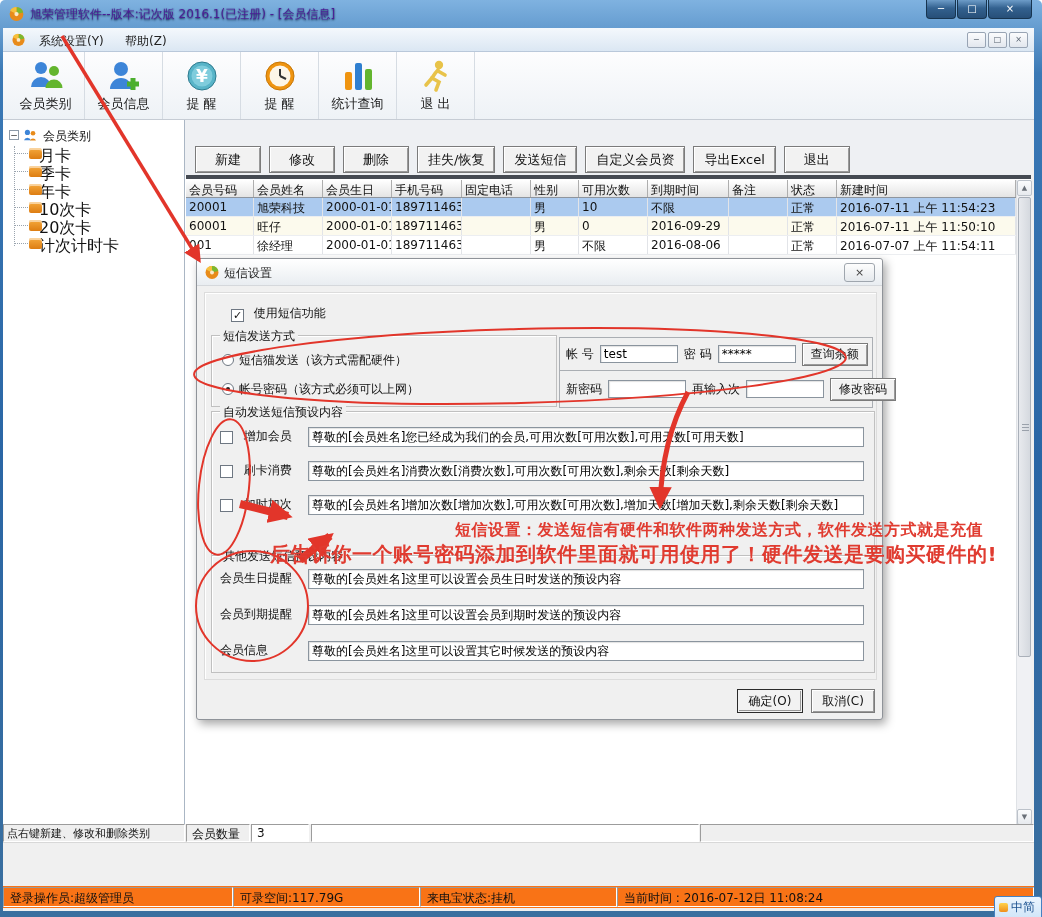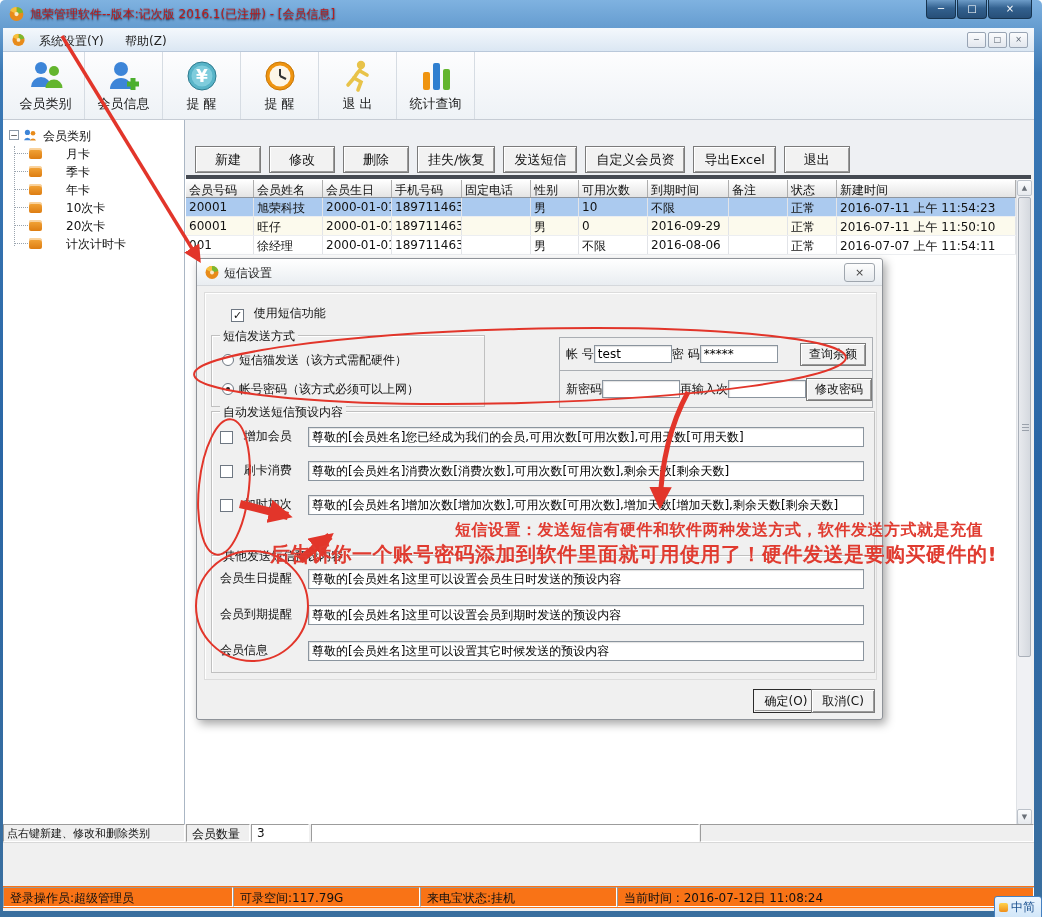--- a/index.html
+++ b/index.html
@@ -2,21 +2,21 @@
 <html><head>
 <meta charset="utf-8">
 <style>
   * { margin:0; padding:0; box-sizing:border-box; }
   html,body { width:1042px; height:917px; overflow:hidden; }
   body { position:relative; font-family:"DejaVu Sans","Liberation Sans",sans-serif; font-size:12px; color:#111; background:#fff; }
 
   
   .frame { position:absolute; inset:0; background:linear-gradient(180deg,#7fb2e0 0%,#3b79b5 8%,#2a66a5 50%,#3a6f9f 100%); border-radius:5px 5px 0 0; }
   .titlebar { position:absolute; left:0; top:0; width:1042px; height:28px; }
-  .titlebar .title { position:absolute; left:30px; top:6px; color:#b91c1c; font-size:12px; text-shadow:0 1px 2px rgba(0,30,60,.9); white-space:nowrap; }
+  .titlebar .title { position:absolute; left:30px; top:6px; color:#4c1d95; font-size:12px; text-shadow:0 1px 2px rgba(0,30,60,.9); white-space:nowrap; }
   .app-icon { position:absolute; left:8px; top:5px; width:17px; height:17px; }
   .winbtns { position:absolute; right:10px; top:0; display:flex; gap:1px; }
   .winbtn { width:30px; height:19px; background:linear-gradient(#6d9cc8,#33618f 45%,#274f78); border:1px solid #17344f; border-top:none; border-radius:0 0 4px 4px; color:#fff; font-size:10px; line-height:17px; text-align:center; }
   .winbtn.close { width:44px; }
 
   .app { position:absolute; left:3px; top:28px; width:1031px; height:883px; background:#f0f0f0; }
 
   
   .menubar { position:absolute; left:3px; top:28px; width:1031px; height:24px; background:linear-gradient(#f4f8fc,#dbe7f3); border-bottom:1px solid #b9c8da; }
   .menubar .mlogo { position:absolute; left:8px; top:4px; width:15px; height:15px; }
@@ -29,21 +29,21 @@
   .tool { width:78px; height:100%; border-right:1px solid #d6dce3; display:flex; flex-direction:column; align-items:center; justify-content:center; gap:2px; }
   .tool .tlabel { font-size:13px; color:#1b1b1b; white-space:nowrap; }
 
   
   .tree { position:absolute; left:3px; top:120px; width:182px; height:704px; background:#fff; border-right:1px solid #aab6c4; }
   .tree-root { position:relative; height:18px; padding-left:24px; padding-top:2px; font-size:12px; white-space:nowrap; }
   .collapse-box { position:absolute; left:6px; top:4px; width:10px; height:10px; border:1px solid #8d9aa8; background:#fff; font-size:9px; line-height:8px; text-align:center; color:#333; }
   .tree-root .ricon { position:absolute; left:20px; top:3px; width:14px; height:12px; }
   .tree-root .rlabel { margin-left:16px; }
   .tree-vline { position:absolute; left:11px; top:26px; height:100px; border-left:1px dotted #9aa4ae; }
-  .tree-item { position:relative; height:18px; padding-left:63px; padding-top:2px; font-size:12px; white-space:nowrap; }
+  .tree-item { position:relative; height:18px; padding-left:36px; padding-top:2px; font-size:16px; white-space:nowrap; }
   .tree-item::before { content:""; position:absolute; left:11px; top:9px; width:14px; border-top:1px dotted #9aa4ae; }
   .wallet { position:absolute; left:26px; top:4px; width:13px; height:11px; background:linear-gradient(#f5a93d,#dd7d12); border-radius:2px 3px 2px 2px; box-shadow:inset 0 2px 0 rgba(255,255,255,.5); }
   .tree-hint { position:absolute; left:3px; top:824px; width:182px; height:18px; background:#efefef; border:1px solid; border-color:#9c9c9c #fff #fff #9c9c9c; font-size:11px; padding:1px 3px; white-space:nowrap; overflow:hidden; }
 
   
   .main { position:absolute; left:185px; top:120px; width:846px; height:704px; background:#fff; }
   .btnzone { position:absolute; left:185px; top:120px; width:846px; height:55px; background:#eef0f3; }
   .darkstrip { position:absolute; left:186px; top:175px; width:845px; height:4px; background:#454a52; }
   .actions { position:absolute; left:195px; top:146px; display:flex; gap:8px; }
   .cbtn { height:27px; min-width:66px; padding:0 10px; background:#f2f2f2; border:1px solid #7b7b7b; box-shadow:inset 1px 1px 0 #fff, inset -1px -1px 0 #9a9a9a; font-size:13px; text-align:center; line-height:25px; white-space:nowrap; overflow:hidden; }
@@ -84,35 +84,35 @@
   .dlg { position:absolute; left:196px; top:258px; width:687px; height:462px; background:#f0f0f0; border:1px solid #8f9399; border-radius:3px; box-shadow:3px 4px 10px rgba(0,0,0,.35); z-index:20; }
   .dlg-title { position:absolute; left:0; top:0; right:0; height:27px; background:linear-gradient(#ffffff,#e9edf1); border-bottom:1px solid #d5d8dc; border-radius:3px 3px 0 0; }
   .dlg-title .dlabel { position:absolute; left:27px; top:6px; font-size:12px; color:#222; }
   .dlg-title .dicon { position:absolute; left:7px; top:5px; width:16px; height:16px; }
   .dlg-close { position:absolute; right:7px; top:4px; width:31px; height:19px; background:linear-gradient(#fdfdfd,#e5e9ed); border:1px solid #9fa6ae; border-radius:3px; text-align:center; line-height:17px; font-size:11px; color:#444; }
   .dlg-sheet { position:absolute; left:7px; top:33px; width:673px; height:388px; border:1px solid #dcdcdc; box-shadow:inset 1px 1px 0 #fff; }
   .chk { display:inline-block; width:13px; height:13px; background:#fff; border:1px solid #6e7782; font-size:11px; line-height:11px; text-align:center; color:#111; vertical-align:-2px; }
   .dlg-enable { position:absolute; left:34px; top:46px; font-size:12px; }
   .group { position:absolute; border:1px solid #c0c0c0; box-shadow:inset 1px 1px 0 #fff; }
   .legend { position:absolute; top:-8px; left:8px; background:#f0f0f0; padding:0 3px; font-size:12px; white-space:nowrap; }
-  .g-method { left:14px; top:76px; width:274px; height:72px; }
+  .g-method { left:14px; top:76px; width:346px; height:72px; }
   .radio-row { position:absolute; left:10px; font-size:12px; white-space:nowrap; }
   .radio { display:inline-block; width:12px; height:12px; border:1px solid #6e7782; border-radius:50%; background:#fff; vertical-align:-2px; position:relative; margin-right:5px; }
   .radio.on::after { content:""; position:absolute; left:3px; top:3px; width:4px; height:4px; border-radius:50%; background:#222; }
-  .acct-box { position:absolute; left:362px; width:314px; background:#f0f0f0; border:1px solid #aaaeb3; display:flex; align-items:center; padding:0 6px; font-size:12px; white-space:nowrap; }
+  .acct-box { position:absolute; left:362px; width:314px; background:#f0f0f0; border:1px solid #aaaeb3; display:flex; align-items:center; padding:0 6px; gap:6px; font-size:12px; white-space:nowrap; }
   .ab1 { top:78px; height:34px; } .ab2 { top:111px; height:38px; }
   .acct-box .tin { width:78px; height:18px; }
   .mini-btn { height:23px; padding:0 8px; font-size:12px; line-height:21px; margin-left:auto; }
   .g-auto { left:14px; top:152px; width:664px; height:146px; }
   .g-other { left:14px; top:296px; width:664px; height:118px; }
   .preset-row { position:absolute; left:8px; height:20px; font-size:12px; white-space:nowrap; }
   .preset-row .plabel { display:inline-block; vertical-align:2px; margin-left:7px; }
   .preset-row .tin { position:absolute; left:88px; top:-1px; width:556px; height:20px; }
   .other-row .tin { left:88px; }
-  .dlg-ok { position:absolute; left:540px; top:430px; width:66px; height:24px; line-height:22px; border:1px solid #2b2b2b; box-shadow:inset 0 0 0 1px #f2f2f2, inset 1px 1px 0 #fff, inset -2px -2px 0 #9a9a9a; font-size:12px; min-width:0; padding:0;margin-left:16px; }
+  .dlg-ok { position:absolute; left:540px; top:430px; width:66px; height:24px; line-height:22px; border:1px solid #2b2b2b; box-shadow:inset 0 0 0 1px #f2f2f2, inset 1px 1px 0 #fff, inset -2px -2px 0 #9a9a9a; font-size:12px; min-width:0; padding:0; }
   .dlg-cancel { position:absolute; left:614px; top:430px; width:64px; height:24px; line-height:22px; font-size:12px; min-width:0; padding:0; }
 
   
   .overlay { position:absolute; inset:0; z-index:40; pointer-events:none; }
   .note { position:absolute; color:#e03b30; font-weight:bold; white-space:nowrap; z-index:41; pointer-events:none;margin-top:8px; }
   .note1 { left:455px; top:512px; font-size:16px; letter-spacing:0.5px; }
   .note2 { left:270px; top:533px; font-size:20px; letter-spacing:0.5px; }
 </style>
 </head>
 <body>
@@ -196,37 +196,37 @@
     <svg width="36" height="34" viewBox="0 0 36 34">
       <circle cx="18" cy="17" r="14" fill="#ef9410" stroke="#c67607"></circle>
       <circle cx="18" cy="17" r="10.5" fill="#fdf6e8"></circle>
       <line x1="18" y1="17" x2="18" y2="10" stroke="#333" stroke-width="2"></line>
       <line x1="18" y1="17" x2="24" y2="20" stroke="#333" stroke-width="2"></line>
     </svg>
     <div class="tlabel">提 醒</div>
   </div>
   <div class="tool">
     <svg width="36" height="34" viewBox="0 0 36 34">
+      <rect x="5" y="13" width="7" height="18" rx="2" fill="#ef9410"></rect>
+      <rect x="15" y="4" width="7" height="27" rx="2" fill="#2f7fd0"></rect>
+      <rect x="25" y="10" width="7" height="21" rx="2" fill="#63b52e"></rect>
+    </svg>
+    <div class="tlabel">统计查询</div>
+  </div>
+  <div class="tool">
+    <svg width="36" height="34" viewBox="0 0 36 34">
       <g stroke="#e8c34a" stroke-width="3.6" stroke-linecap="round" fill="none">
         <circle cx="21" cy="6" r="3.4" fill="#e8c34a" stroke-width="1.5"></circle>
         <path d="M20 11 C17 14 16 16 14 19"></path>
         <path d="M20 12 L27 16"></path>
         <path d="M14 19 L8 26"></path>
         <path d="M14 19 L21 23 L18 31"></path>
       </g>
     </svg>
     <div class="tlabel">退 出</div>
-  </div>
-  <div class="tool">
-    <svg width="36" height="34" viewBox="0 0 36 34">
-      <rect x="5" y="13" width="7" height="18" rx="2" fill="#ef9410"></rect>
-      <rect x="15" y="4" width="7" height="27" rx="2" fill="#2f7fd0"></rect>
-      <rect x="25" y="10" width="7" height="21" rx="2" fill="#63b52e"></rect>
-    </svg>
-    <div class="tlabel">统计查询</div>
   </div>
 </div>
 
 <div class="tree">
   <div class="tree-vline"></div>
   <div class="tree-root" style="margin-top:6px">
     <span class="collapse-box">−</span>
     <svg class="ricon">
         <use href="#people" width="14" height="12"></use>
       </svg>

